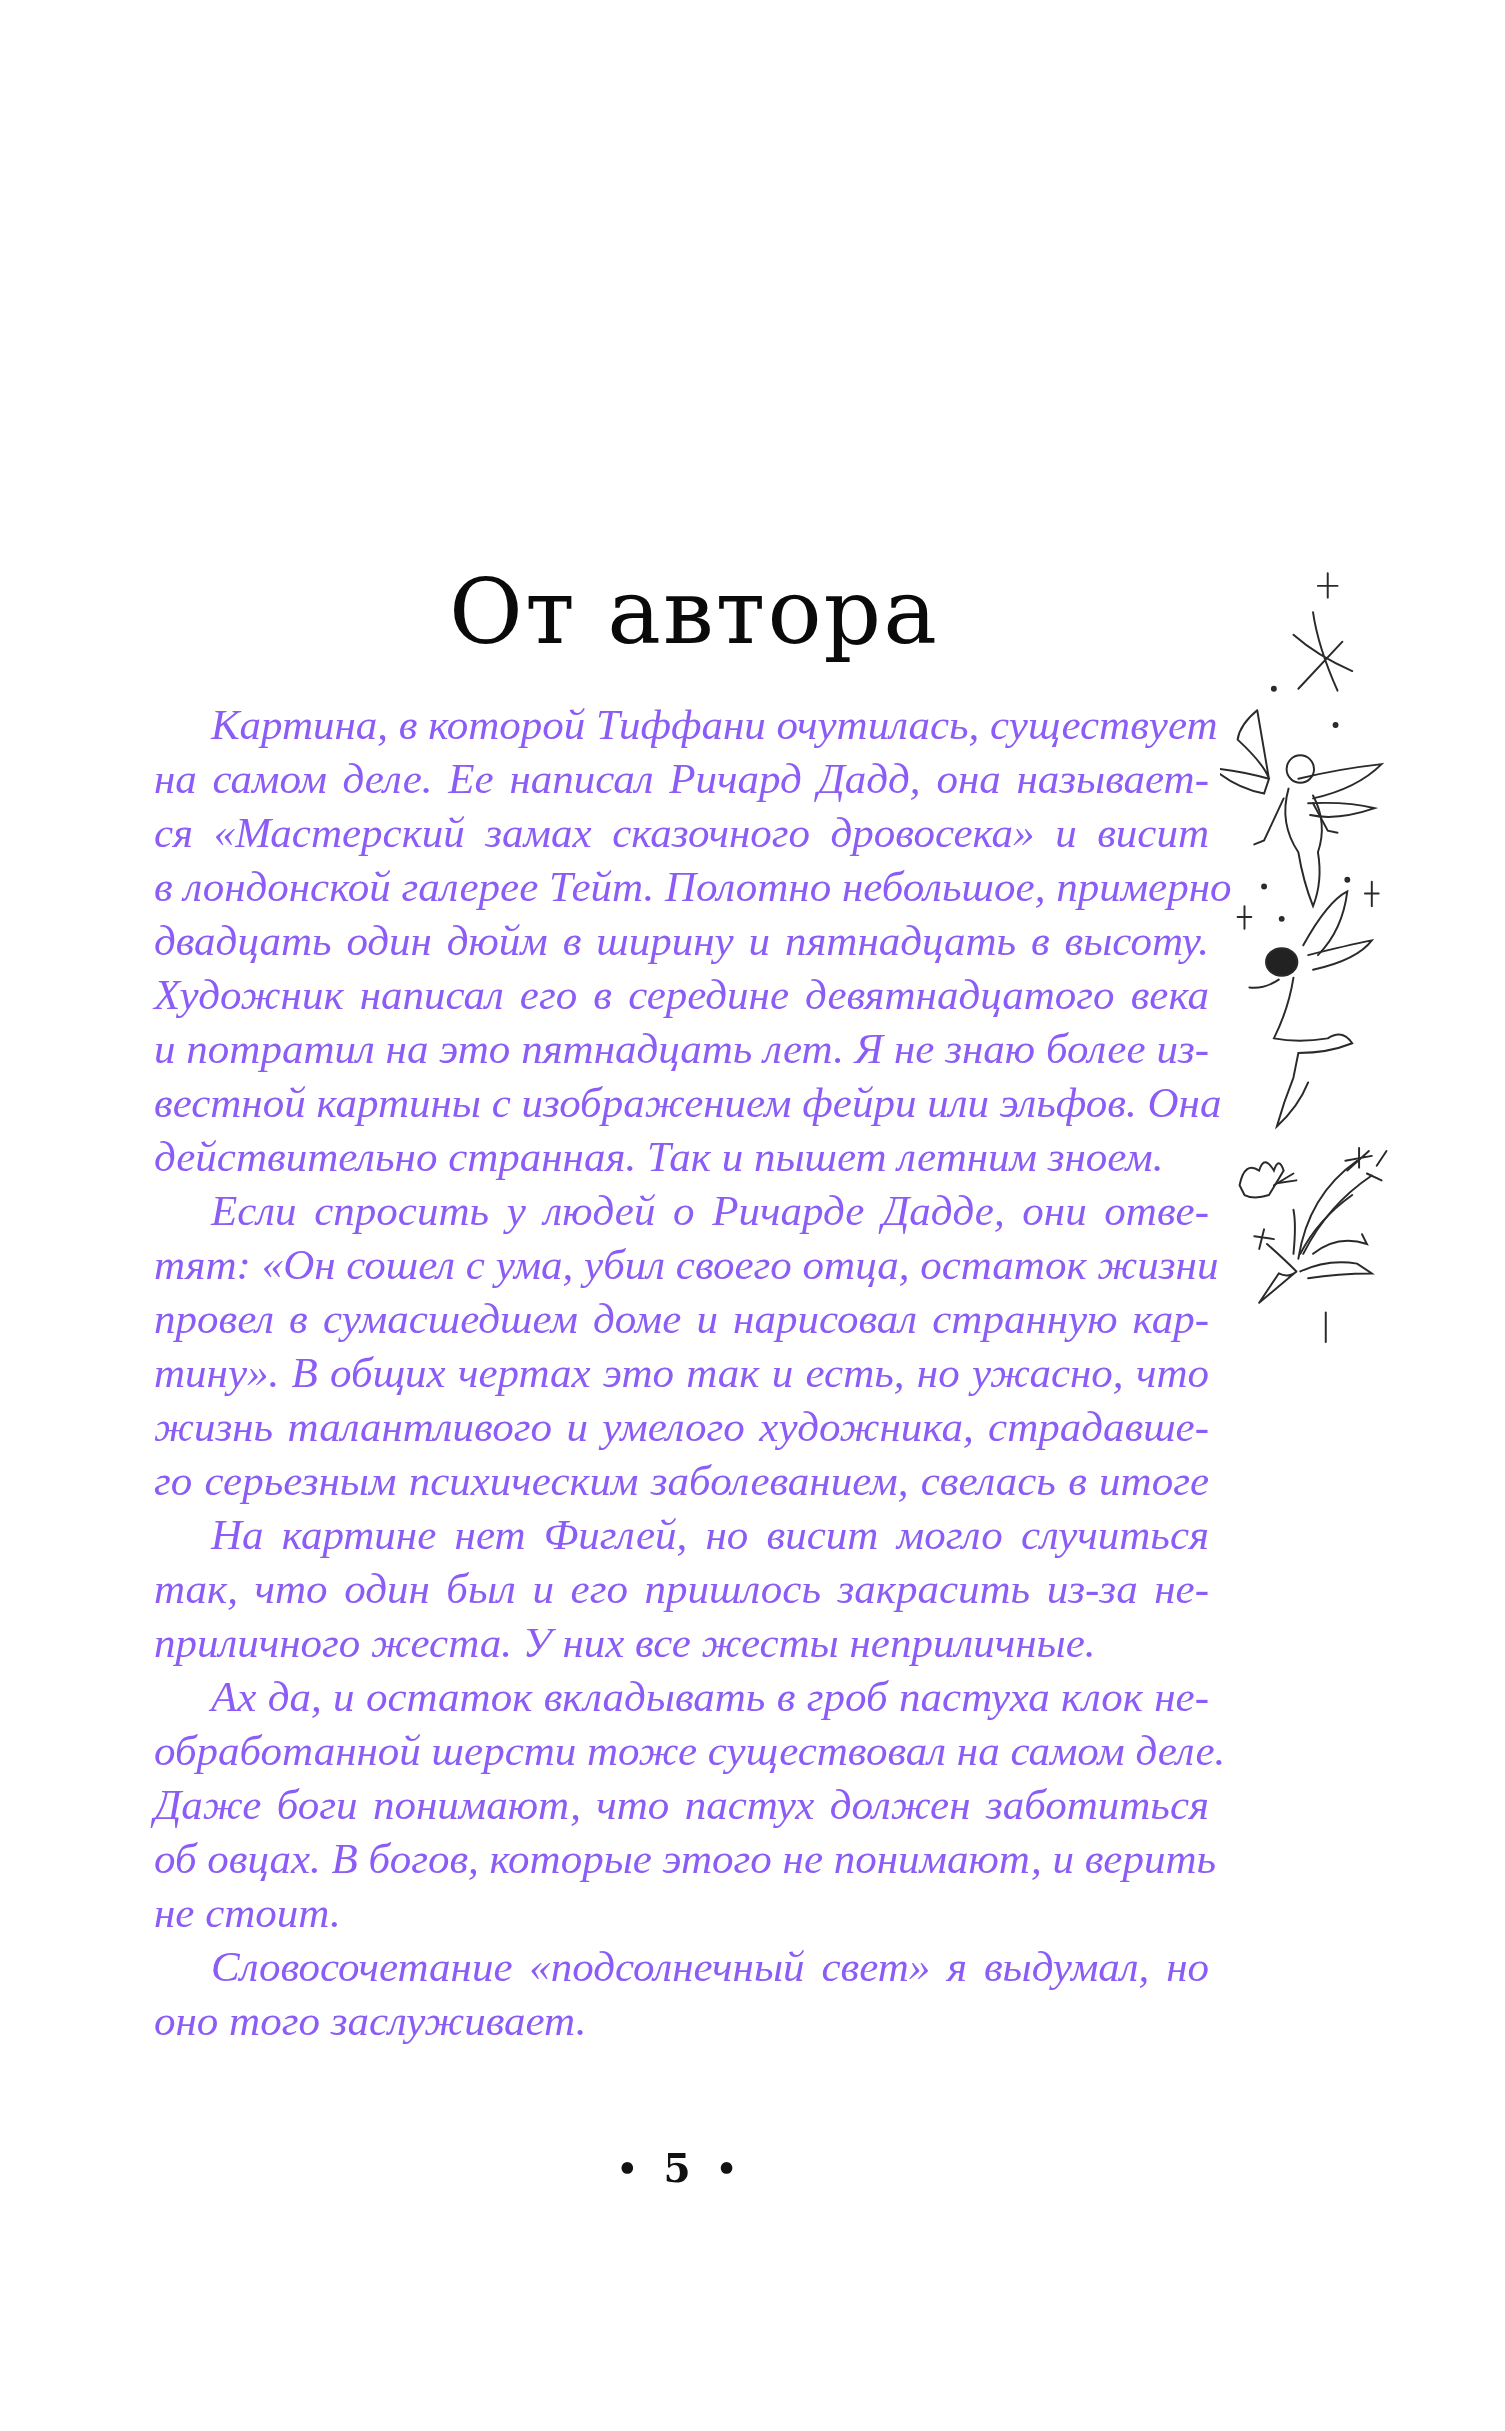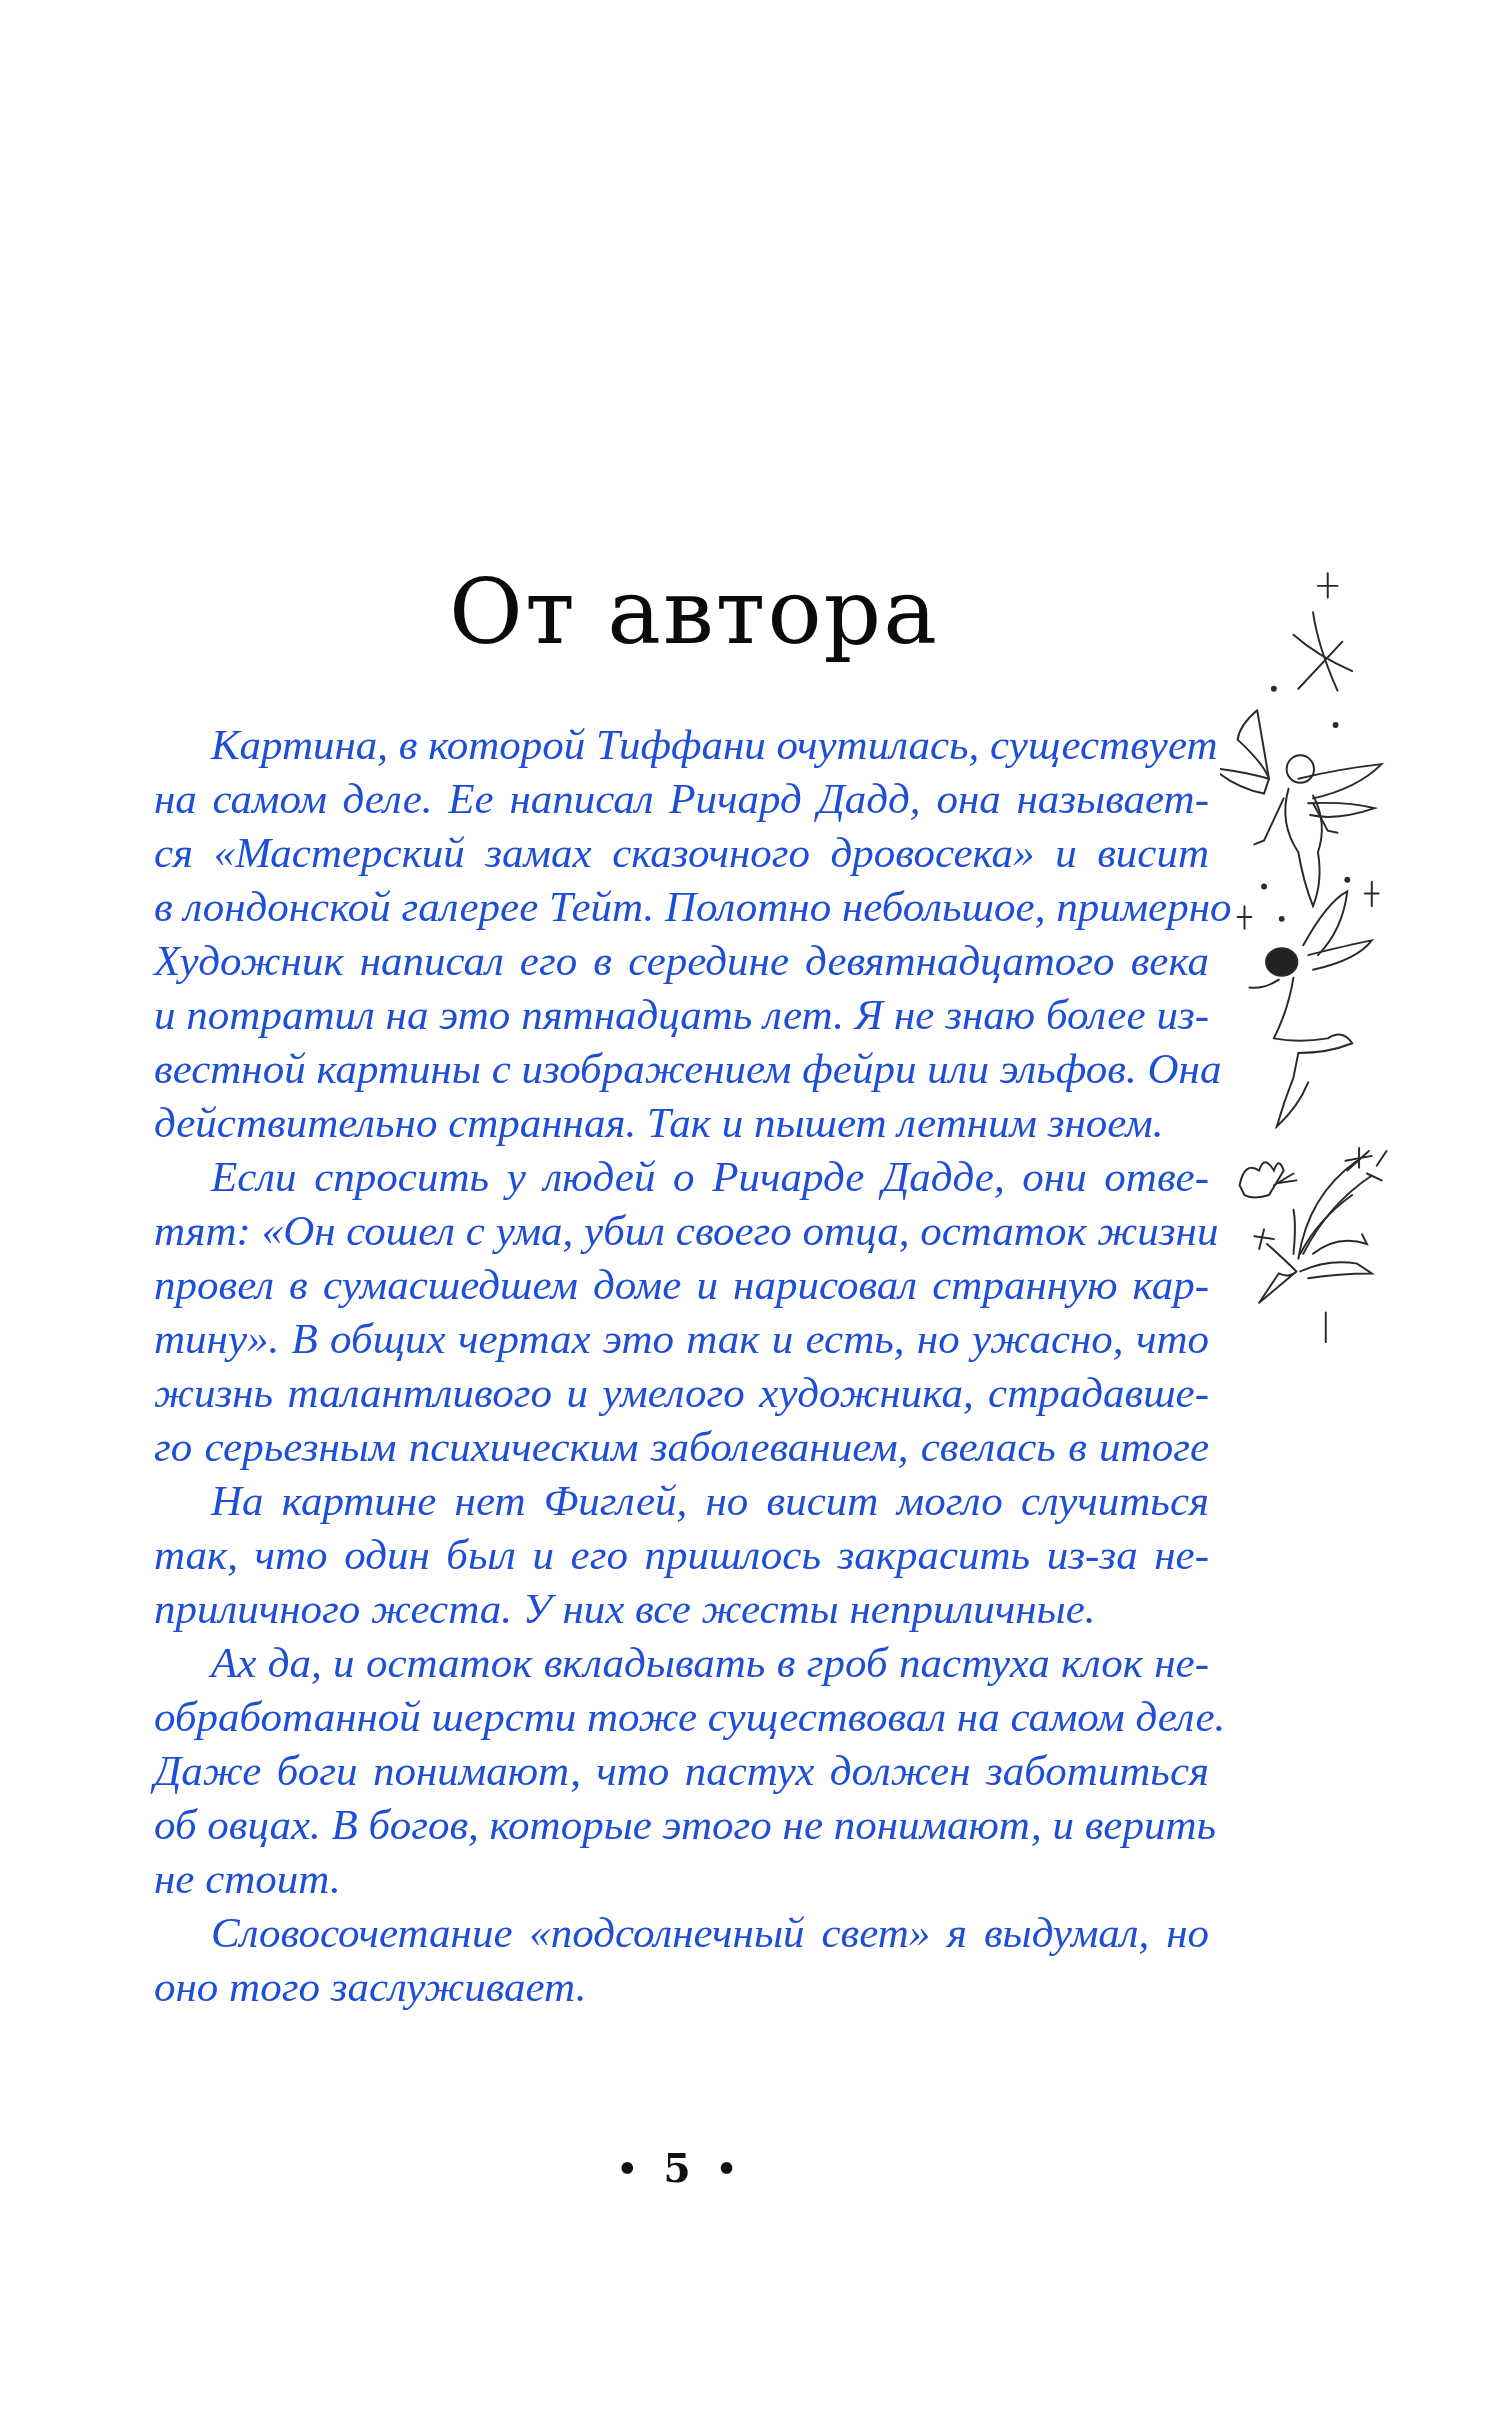--- a/index.html
+++ b/index.html
@@ -6,21 +6,21 @@
   body { width:1506px; height:2432px; position:relative; overflow:hidden; color:#111; }
   .title {
     position:absolute; left:0; width:1506px; top:498px; text-align:center;
     margin-left:-59px;
     font-family:"DejaVu Serif", serif; font-size:90px; font-weight:normal;
     letter-spacing:2px; line-height:108px; color:#0a0a0a;
   }
   .body-text {
     position:absolute; left:154px; top:698px; width:1055px;
     font-family:"Liberation Serif", serif; font-style:italic;
-    font-size:43px; line-height:54px; color:#1d4ed8;margin-top:20px;
+    font-size:43px; line-height:54px; color:#8b5cf6;
   }
   .line { display:block; white-space:nowrap; text-align:justify; text-align-last:justify; height:54px; overflow:visible; }
   .line.indent { padding-left:57px; }
   .line.last { text-align-last:left; }
   .page-number {
     position:absolute; top:2145px; left:0; width:1506px; text-align:center; margin-left:-76px;
     font-family:"DejaVu Serif", serif; font-size:39px; font-weight:bold; color:#111;
   }
   .page-number .dot { font-size:33px; margin:0 25.5px; vertical-align:2px; }
   .illustration { position:absolute; left:1220px; top:568px; width:285px; height:784px; }
@@ -30,20 +30,21 @@
 
 <h1 class="title">От автора</h1>
 
 <div class="body-text">
 
   <div>
     <span class="line indent">Картина, в которой Тиффани очутилась, существует</span>
     <span class="line">на самом деле. Ее написал Ричард Дадд, она называет-</span>
     <span class="line">ся «Мастерский замах сказочного дровосека» и висит</span>
     <span class="line">в лондонской галерее Тейт. Полотно небольшое, примерно</span>
+    <span class="line">двадцать один дюйм в ширину и пятнадцать в высоту.</span>
     <span class="line">Художник написал его в середине девятнадцатого века</span>
     <span class="line">и потратил на это пятнадцать лет. Я не знаю более из-</span>
     <span class="line">вестной картины с изображением фейри или эльфов. Она</span>
     <span class="line last">действительно странная. Так и пышет летним зноем.</span>
   </div>
 
   <div>
     <span class="line indent">Если спросить у людей о Ричарде Дадде, они отве-</span>
     <span class="line">тят: «Он сошел с ума, убил своего отца, остаток жизни</span>
     <span class="line">провел в сумасшедшем доме и нарисовал странную кар-</span>

